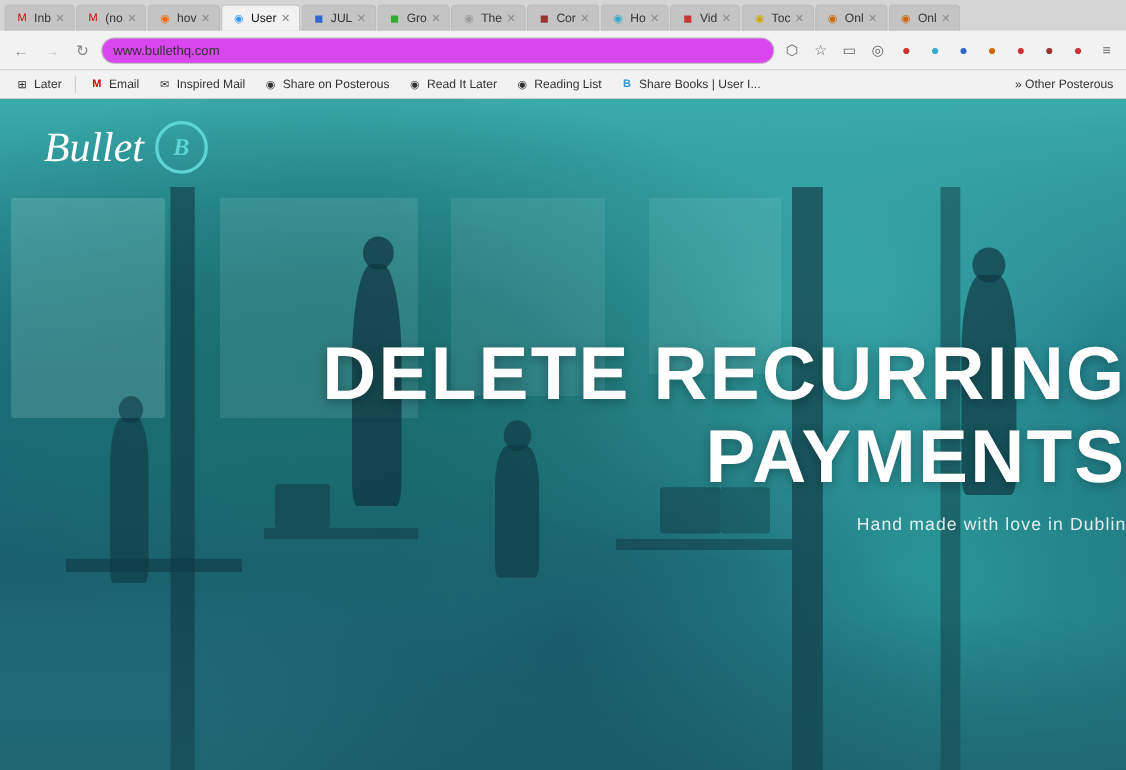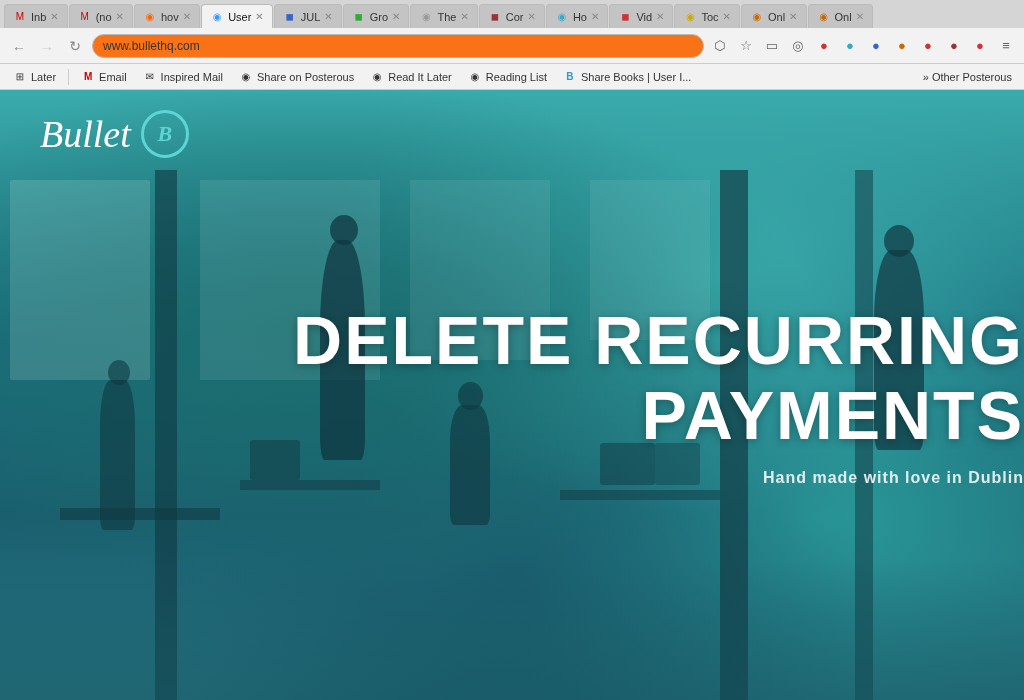--- a/index.html
+++ b/index.html
@@ -83,21 +83,21 @@
       display: flex;
       align-items: center;
       justify-content: center;
     }
     .nav-btn.disabled { color: #ccc; cursor: default; }
     .address-bar {
       flex: 1;
       height: 24px;
       border: 1px solid #bbb;
       border-radius: 12px;
-      background: #f97316;
+      background: #d946ef;
       padding: 0 10px;
       font-size: 12px;
       color: #333;
       display: flex;
       align-items: center;
     }
     .nav-icons {
       display: flex;
       gap: 6px;
       align-items: center;
@@ -242,21 +242,21 @@
       color: white;
       text-transform: uppercase;
       letter-spacing: 2px;
       line-height: 1.1;
       text-shadow: 0 2px 10px rgba(0,0,0,0.3);
     }
     .hero-subtitle {
       font-size: 16px;
       color: rgba(255,255,255,0.85);
       margin-top: 16px;
-      font-weight: 700;
+      font-weight: 400;
       letter-spacing: 1px;
     }
   </style>
 </head>
 <body>
 
 <div class="browser-window">
 
   <div class="tab-bar">
     <div class="tab">

